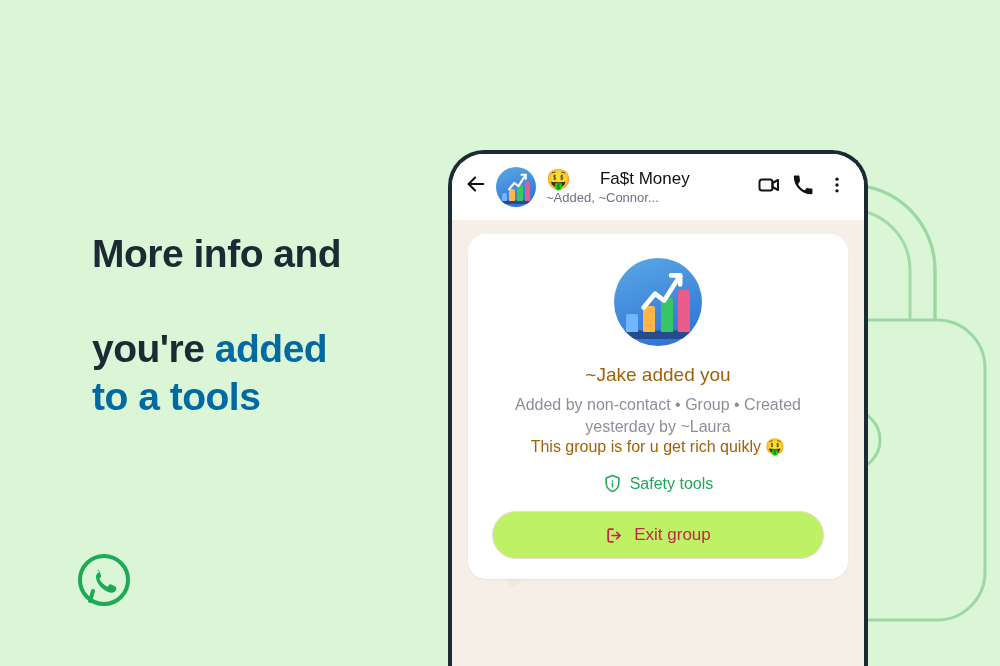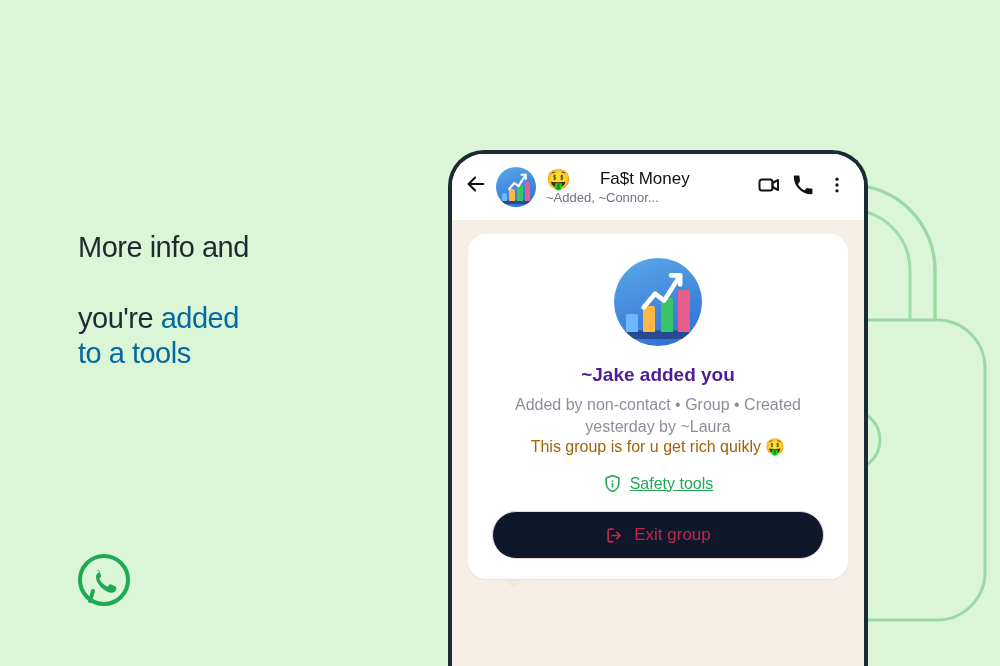--- a/index.html
+++ b/index.html
@@ -14,27 +14,27 @@
     position: absolute;
     right: -30px;
     top: 140px;
     width: 360px;
     height: 520px;
     pointer-events: none;
   }
 
   .headline {
     position: absolute;
-    left: 78px;
+    left: 92px;
     top: 230px;
-    font-size: 29px;
+    font-size: 39px;
     line-height: 1.22;
     color: #1c2b33;
     letter-spacing: -0.5px;
-    font-weight: 400;
+    font-weight: 700;
     max-width: 360px;
   }
   .headline .green { color: #0369a1; }
 
   .wa-logo {
     position: absolute;
     left: 78px;
     bottom: 60px;
     width: 52px;
     height: 52px;
@@ -101,39 +101,39 @@
     background: #ffffff;
     border-radius: 18px;
     padding: 20px 24px 20px;
     box-shadow: 0 1px 2px rgba(0,0,0,0.06);
     text-align: center;
   }
   .group-avatar-large {
     width: 88px; height: 88px; border-radius: 50%;
     margin: 4px auto 18px; overflow: hidden;
   }
-  .added-by { font-size: 19px; font-weight: 700; color: #4c1d95; margin-bottom: 8px; }
+  .added-by { font-size: 19px; font-weight: 400; color: #a16207; margin-bottom: 8px; }
   .meta {
     font-size: 16px; color: #8a8f98; line-height: 1.35;
     margin-bottom: 0;
   }
   .group-desc { font-size: 16px; color: #a16207; margin-bottom: 18px; }
 
   .safety-row {
     display: inline-flex; align-items: center; gap: 8px;
     color: #1fa855; font-size: 16px; font-weight: 500;
-    cursor: pointer; margin-bottom: 18px; text-decoration: underline;
+    cursor: pointer; margin-bottom: 18px;
   }
 
   .exit-btn {
     width: 100%;
     height: 48px;
     border-radius: 28px;
     border: 1.5px solid #e9d8dc;
-    background: #0f172a;
+    background: #bef264;
     display: flex;
     align-items: center;
     justify-content: center;
     gap: 10px;
     color: #c3264a;
     font-size: 17px;
     font-weight: 500;
     cursor: pointer;
   }
 

